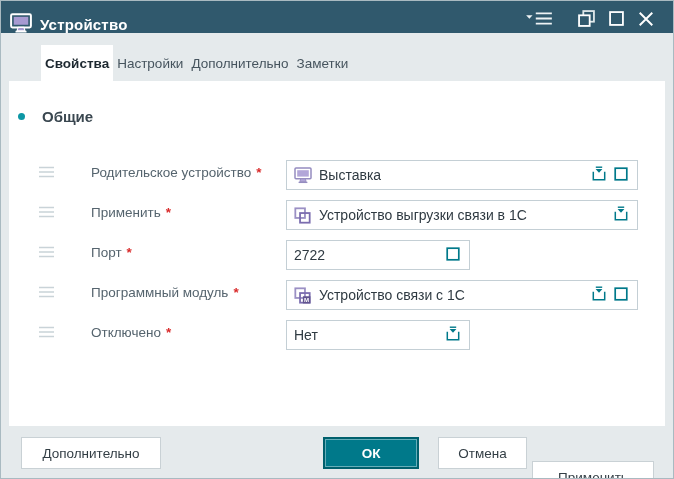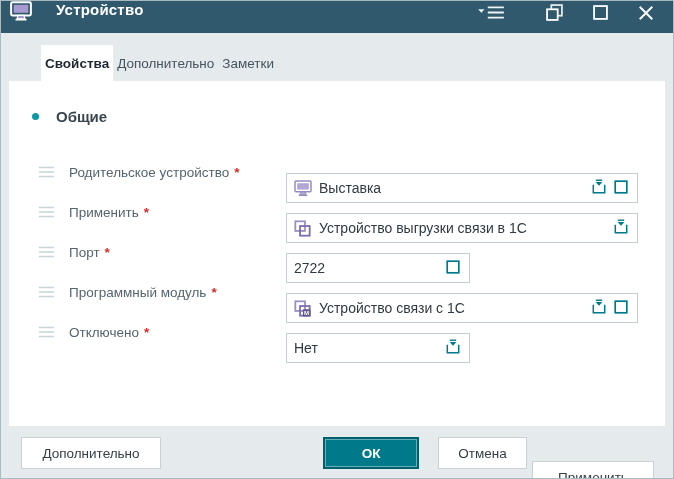--- a/index.html
+++ b/index.html
@@ -1,44 +1,44 @@
 <!DOCTYPE html>
 <html><head>
 <meta charset="utf-8">
 <style>
   * { margin:0; padding:0; box-sizing:border-box; }
   html,body { width:674px; height:479px; }
   body { font-family:"Liberation Sans", sans-serif; }
   .window{ width:674px; height:479px; background:#e5eaec; position:relative; overflow:hidden; border:1px solid #a9bac1; }
 
   
-  .titlebar{ height:32px; background:#30596d; display:flex; align-items:flex-start; padding:0 12px 0 9px;gap:16px; }
+  .titlebar{ height:32px; background:#30596d; display:flex; align-items:flex-end; padding:0 12px 0 9px; }
   .title-icon{ width:22px; height:20px; margin-right:8px; display:flex; }
   .title-text{ color:#ffffff; font-size:15px; font-weight:bold; letter-spacing:.2px; white-space:nowrap; }
   .tb-spacer{ flex:1; }
   .tb-btn{ background:none; border:none; width:30px; height:26px; display:flex; align-items:center; justify-content:center; cursor:pointer; }
   .tb-btn.menu{ margin-right:14px; width:36px; }
 
   
   .tabstrip{ margin-top:12px; height:36px; display:flex; padding-left:40px; }
   .tab{ display:flex; align-items:center; padding:0 4px; font-size:13.5px; color:#46545e; cursor:pointer; white-space:nowrap; }
   .tab.active{ background:#ffffff; color:#1d2830; font-weight:bold; }
 
   
   .content{ background:#ffffff; margin:0 8px; height:345px; padding-top:26px; position:relative; }
-  .section-header{ display:flex; align-items:center; padding-left:23px; height:18px; margin-bottom:32px; }
+  .section-header{ display:flex; align-items:center; padding-left:9px; height:18px; margin-bottom:32px; }
   .bullet{ width:7px; height:7px; border-radius:50%; background:#0d97a5; margin-right:17px; flex:none; }
   .section-title{ font-size:15px; font-weight:bold; color:#39464f; }
 
-  .row{ position:relative; height:30px; margin-bottom:10px; display:flex; align-items:center; }
+  .row{ position:relative; height:30px; margin-bottom:10px; display:flex; align-items:center;gap:22px; }
   .drag{ margin-left:30px; width:16px; height:12px; flex:none; cursor:grab; display:flex; }
   .row .lbl{ margin-left:14px; font-size:13.5px; color:#55646e; white-space:nowrap; }
   .req{ color:#d92b2b; font-weight:bold; margin-left:5px; }
 
-  .field{ position:absolute; left:277px; top:16px; height:30px; background:#fff; border:1px solid #c4cfd5; display:flex; align-items:center; padding:0 5px 0 7px; cursor:text; }
+  .field{ position:absolute; left:277px; top:3px; height:30px; background:#fff; border:1px solid #c4cfd5; display:flex; align-items:center; padding:0 5px 0 7px; cursor:text; }
   .field.wide{ width:352px; }
   .field.narrow{ width:184px; }
   .ficon{ width:18px; height:17px; margin-right:7px; flex:none; display:flex; }
   .fval{ font-size:14px; color:#2f3a42; white-space:nowrap; overflow:hidden; }
   .fgrow{ flex:1; }
   .fbtn{ background:none; border:none; width:22px; height:24px; display:flex; align-items:center; justify-content:center; cursor:pointer; flex:none; }
 
   
   .footer{ height:54px; display:flex; align-items:center; padding:0 19px 0 20px; }
   .btn{ height:32px; background:#ffffff; border:1px solid #c9d1d5; font-family:"Liberation Sans",sans-serif; font-size:13.5px; color:#333e45; cursor:pointer; }
@@ -94,20 +94,23 @@
         </svg>
       </span>
     </button>
   </div>
 
   <div class="tabstrip">
     <div class="tab active">
         <span>Свойства</span>
       </div>
     <div class="tab">
+        <span>Настройки</span>
+      </div>
+    <div class="tab">
         <span>Дополнительно</span>
       </div>
     <div class="tab">
         <span>Заметки</span>
       </div>
   </div>
 
   <div class="content">
 
     <div class="section-header">

